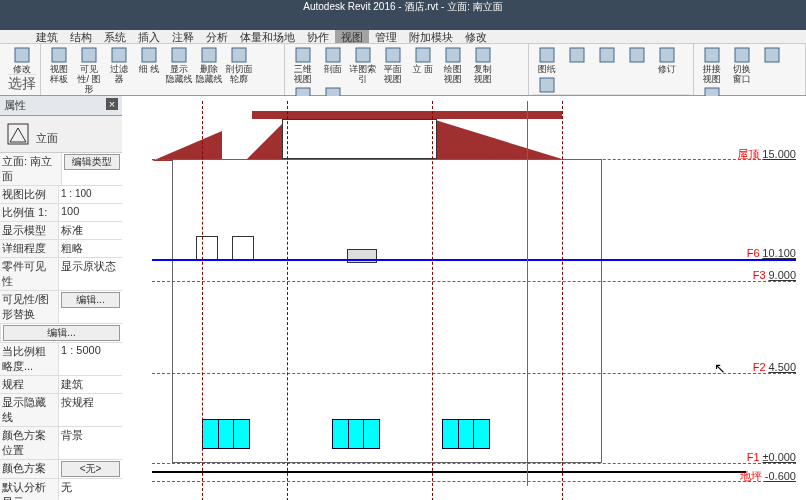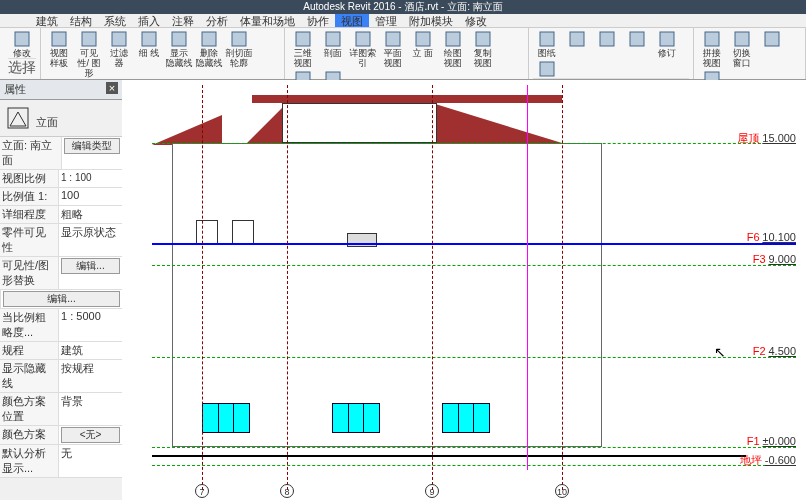--- a/index.html
+++ b/index.html
@@ -1,20 +1,20 @@
 <!DOCTYPE html>
 <html><head>
 <meta charset="utf-8">
 <style>
 *{box-sizing:border-box;margin:0;padding:0;font-family:"Microsoft YaHei",sans-serif;font-size:11px;color:#333}
 body{background:#fff;width:806px;height:500px;overflow:hidden;position:relative}
-.titlebar{height:14px;background:#3a4a5a;color:#fff;font-size:10px;text-align:center;line-height:14px}
+.titlebar{height:30px;background:#3a4a5a;color:#fff;font-size:10px;text-align:center;line-height:14px}
 .menubar{height:14px;background:#f0f0f0;border-bottom:1px solid #ccc;display:flex;padding-left:30px}
 .menubar span{padding:0 6px;line-height:14px;font-size:11px;cursor:pointer}
-.menubar .active{background:#3b82f6}
+.menubar .active{background:#a3a3a3}
 .ribbon{height:52px;background:#f6f6f6;border-bottom:1px solid #999;display:flex;padding-left:4px}
 .ribbon-group{border-right:1px solid #ccc;padding:2px 4px;display:flex;flex-direction:column;justify-content:space-between}
 .ribbon-icons{display:flex;gap:2px;flex-wrap:wrap}
 .ribbon-btn{display:flex;flex-direction:column;align-items:center;width:28px;cursor:pointer}
 .ribbon-btn svg{width:18px;height:18px}
 .ribbon-label{font-size:9px;text-align:center;line-height:10px;color:#333}
 .ribbon-group-title{font-size:14px;text-align:right;color:#555;border-top:1px solid #ddd}
 .main{display:flex;height:420px}
 .left{width:122px;display:flex;flex-direction:column;background:#f0f0f0}
 .panel-title{background:#e4e8ec;border-bottom:1px solid #999;padding:2px 4px;display:flex;justify-content:space-between;font-size:11px}
@@ -306,20 +306,24 @@
     <div id="prop-rows">
         <div class="prop-row">
           <div class="k">视图比例</div>
           <div class="v"><input value="1 : 100" style=""></div>
         </div>
         <div class="prop-row">
           <div class="k">比例值 1:</div>
           <div class="v"><span>100</span></div>
         </div>
         <div class="prop-row">
+          <div class="k">显示模型</div>
+          <div class="v"><span>标准</span></div>
+        </div>
+        <div class="prop-row">
           <div class="k">详细程度</div>
           <div class="v"><span>粗略</span></div>
         </div>
         <div class="prop-row">
           <div class="k">零件可见性</div>
           <div class="v"><span>显示原状态</span></div>
         </div>
         <div class="prop-row">
           <div class="k">可见性/图形替换</div>
           <div class="v"><button>编辑...</button></div>

